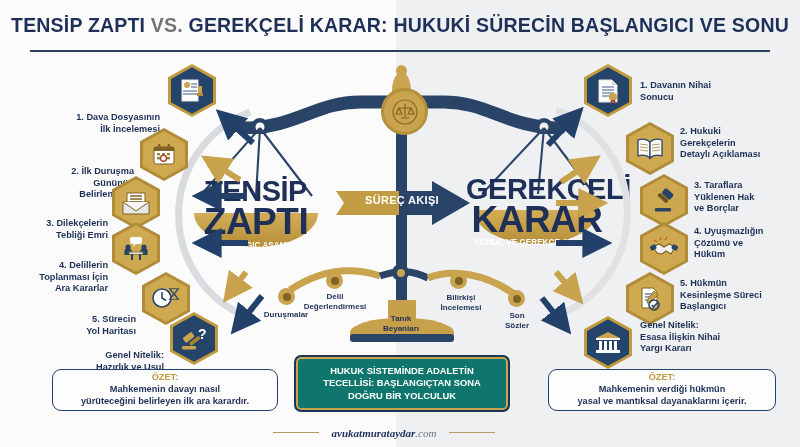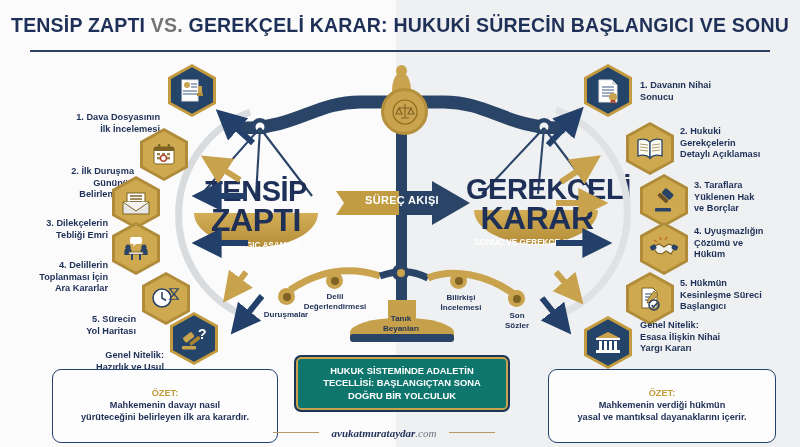--- a/index.html
+++ b/index.html
@@ -65,21 +65,21 @@
   .pan-l,.pan-r{position:absolute;width:124px;height:62px;}
   .pan-l{left:194px;top:185px;}
   .pan-r{left:474px;top:182px;}
   .pan-bowl{position:absolute;bottom:0;left:0;width:124px;height:34px;
     background:linear-gradient(#d3ae57,#b58d38);
     border-radius:0 0 62px 62px/0 0 34px 34px;}
 
   
   .word{position:absolute;text-align:center;color:#1e3057;font-weight:bold;letter-spacing:-.5px;line-height:.94;}
   .word .l1{font-size:29px;display:block;}
-  .word .l2{font-size:32px;display:block;}
+  .word .l2{font-size:37px;display:block;}
   .sub{position:absolute;text-align:center;color:#ffffff;font-weight:bold;font-size:8.2px;line-height:1.25;}
 
   
   .proc{position:absolute;left:336px;top:181px;width:134px;height:44px;}
   .proc .body{position:absolute;inset:0;
     clip-path:polygon(0 10px,96px 10px,96px 0,134px 22px,96px 44px,96px 34px,0 34px,8px 22px);
     background:linear-gradient(to right,#c29c42 0%,#c29c42 47%,#2a4468 47%,#2a4468 100%);}
   .proc .txt{position:absolute;left:12px;top:13px;width:108px;text-align:center;
     color:#fff;font-weight:bold;font-size:11px;letter-spacing:.3px;}
   .node{position:absolute;width:17px;height:17px;border-radius:50%;background:#2a4468;
@@ -90,21 +90,21 @@
   .node-lbl{position:absolute;font-size:8px;font-weight:bold;color:#1e3057;text-align:center;line-height:1.2;white-space:pre-line;}
 
   
   .banner{position:absolute;left:294px;top:355px;width:212px;height:53px;background:#0f766e;
     border-radius:7px;border:2px solid #1b3557;box-shadow:0 0 0 2px #c9a34e inset;
     display:flex;align-items:center;justify-content:center;}
   .banner span{color:#fff;font-weight:bold;font-size:9.4px;line-height:1.33;text-align:center;white-space:pre-line;}
 
   
   .sum{position:absolute;background:#fdfdfd;border:1.6px solid #21426c;border-radius:9px;
-    padding:18px 8px;text-align:center;}
+    padding:2px 8px;text-align:center;}
   .sum span{font-size:9.2px;font-weight:bold;color:#1e3057;line-height:1.3;white-space:pre-line;display:block;}
   .sum b.k{color:#c39a3e;}
   #sum-left{left:52px;top:369px;width:208px;}
   #sum-right{left:548px;top:369px;width:210px;}
 
   
   .footer{position:absolute;left:10px;top:423px;width:684px;text-align:center;padding-left:32px;}
   .footer .fr{display:inline-block;width:46px;height:1px;background:#b79a5f;vertical-align:middle;margin:0 8px;}
   .footer .site{font-family:"Liberation Serif", serif;font-style:italic;font-size:11px;color:#6c7480;vertical-align:middle;}
   .footer .site b{color:#1e3057;font-style:italic;}

